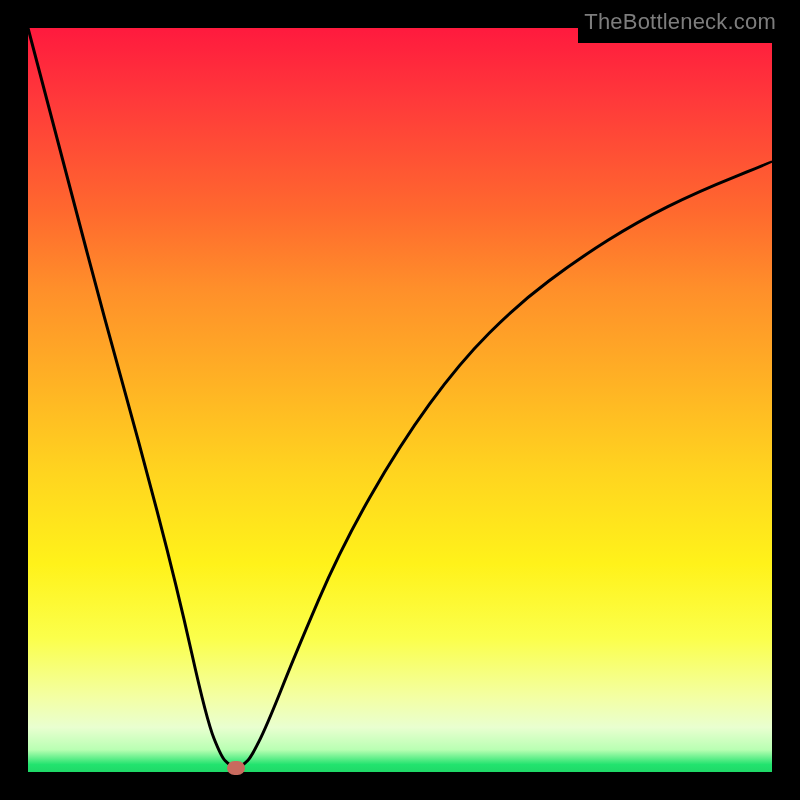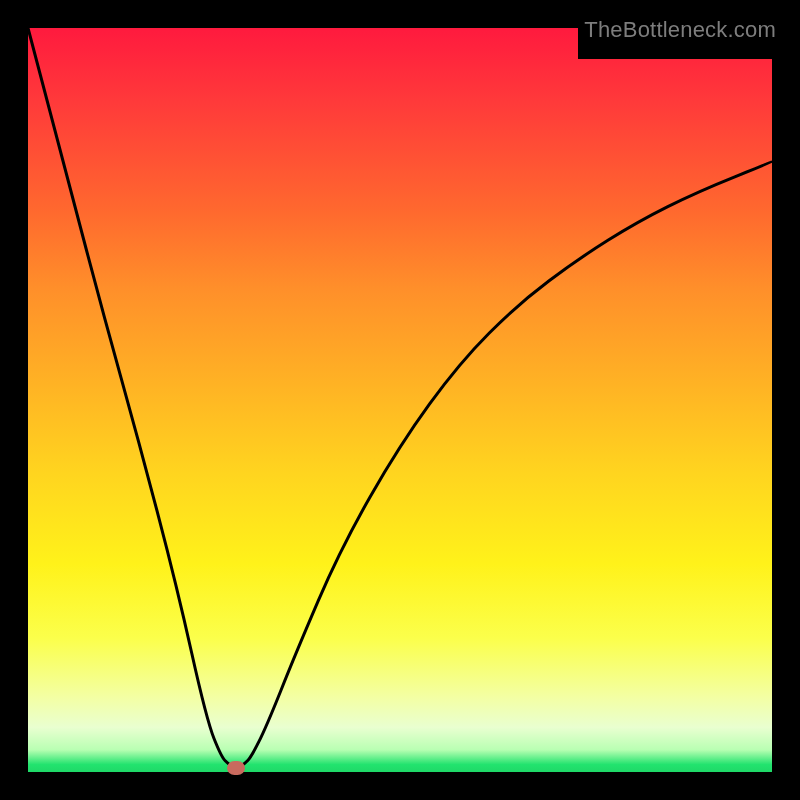--- a/index.html
+++ b/index.html
@@ -43,21 +43,21 @@
   }
   .watermark {
     position: absolute;
     top: -27px;
     right: -10px;
     color: #7d7d7d;
     font-size: 22px;
     font-weight: 400;
     letter-spacing: 0.2px;
     background: #000;
-    padding: 16px 6px;
+    padding: 8px 6px;
     z-index: 4;
   }
   svg.curve {
     position: absolute;
     left: 0;
     top: 0;
     width: 100%;
     height: 100%;
     z-index: 2;
   }

